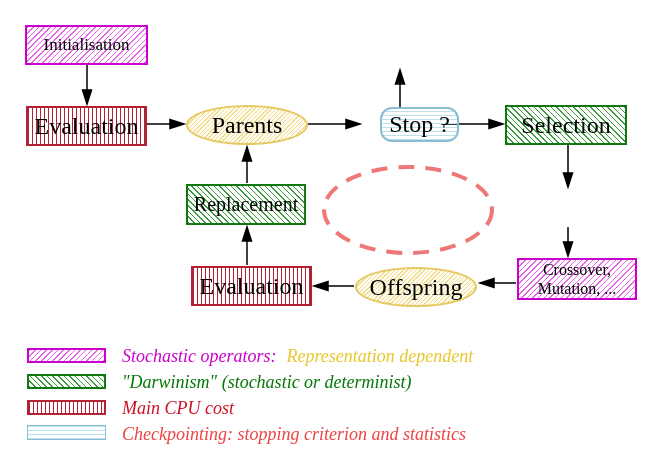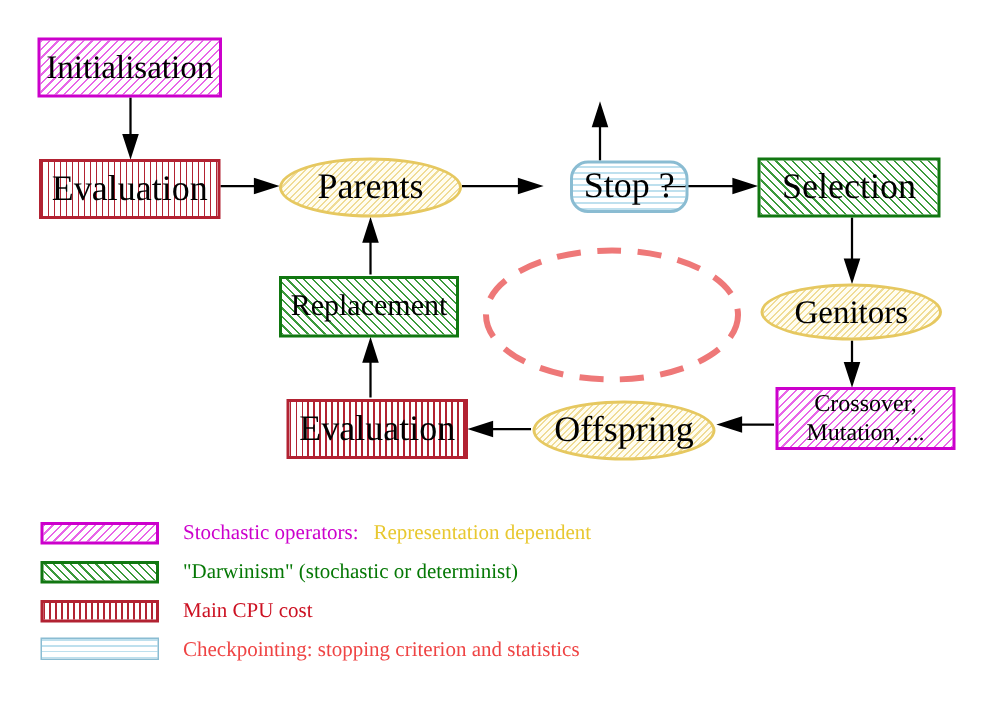--- a/index.html
+++ b/index.html
@@ -31,30 +31,30 @@
   .rect-cyan.thin { border-width:1px; }
   .rounded { border-radius:12px; }
   .ellipse {
     border-radius:50%;
     border:2px solid #e6c860;
     background-color:#fffdf0;
     background-image:repeating-linear-gradient(135deg,#f0dc96 0 1px,rgba(0,0,0,0) 1px 3px);
   }
   .sz16 { font-size:16px; line-height:19px; }
   .sz20 { font-size:20px; }
-  .sz22 { font-size:22px; }
+  .sz22 { font-size:17px; }
   .sz24 { font-size:24px;align-items:center; }
   .two-line { display:flex; flex-direction:column; align-items:center; justify-content:center; }
   .generation-label {
     position:absolute; display:flex; align-items:center; justify-content:center;
     color:#ee8888; font-size:22px; white-space:nowrap;
   }
   .swatch { position:absolute; left:27px; width:79px; height:15px; box-sizing:border-box; }
   .legend-text {
-    position:absolute; left:122px; font-size:14px; white-space:nowrap; line-height:20px;
+    position:absolute; left:122px; font-size:18px; white-space:nowrap; line-height:20px;font-style:italic;
   }
   .lt-magenta { color:#cc00cc; }
   .lt-yellow  { color:#e8c830; margin-left:10px; }
   .lt-green   { color:#057805; }
   .lt-red     { color:#cc1122; }
   .lt-cyan    { color:#ef4444; }
 </style>
 </head>
 <body>
 
@@ -131,23 +131,20 @@
 
   <div class="node rect-green sz20" style="left:186px;top:184px;width:120px;height:41px;">
     <span>Replacement</span>
   </div>
 
   <div class="node rect-green sz24" style="left:505px;top:105px;width:122px;height:40px;">
     <span>Selection</span>
   </div>
 
 
-  <div class="node ellipse sz22" style="left:507px;top:189px;width:121px;height:38px;">
-    <span>Genitors</span>
-  </div>
 
   <div class="node ellipse sz24" style="left:355px;top:267px;width:122px;height:40px;">
     <span>Offspring</span>
   </div>
 
   <div class="node rect-magenta two-line sz16" style="left:517px;top:258px;width:120px;height:42px;">
     <span>Crossover,</span>
     <span>Mutation, ...</span>
   </div>
 

